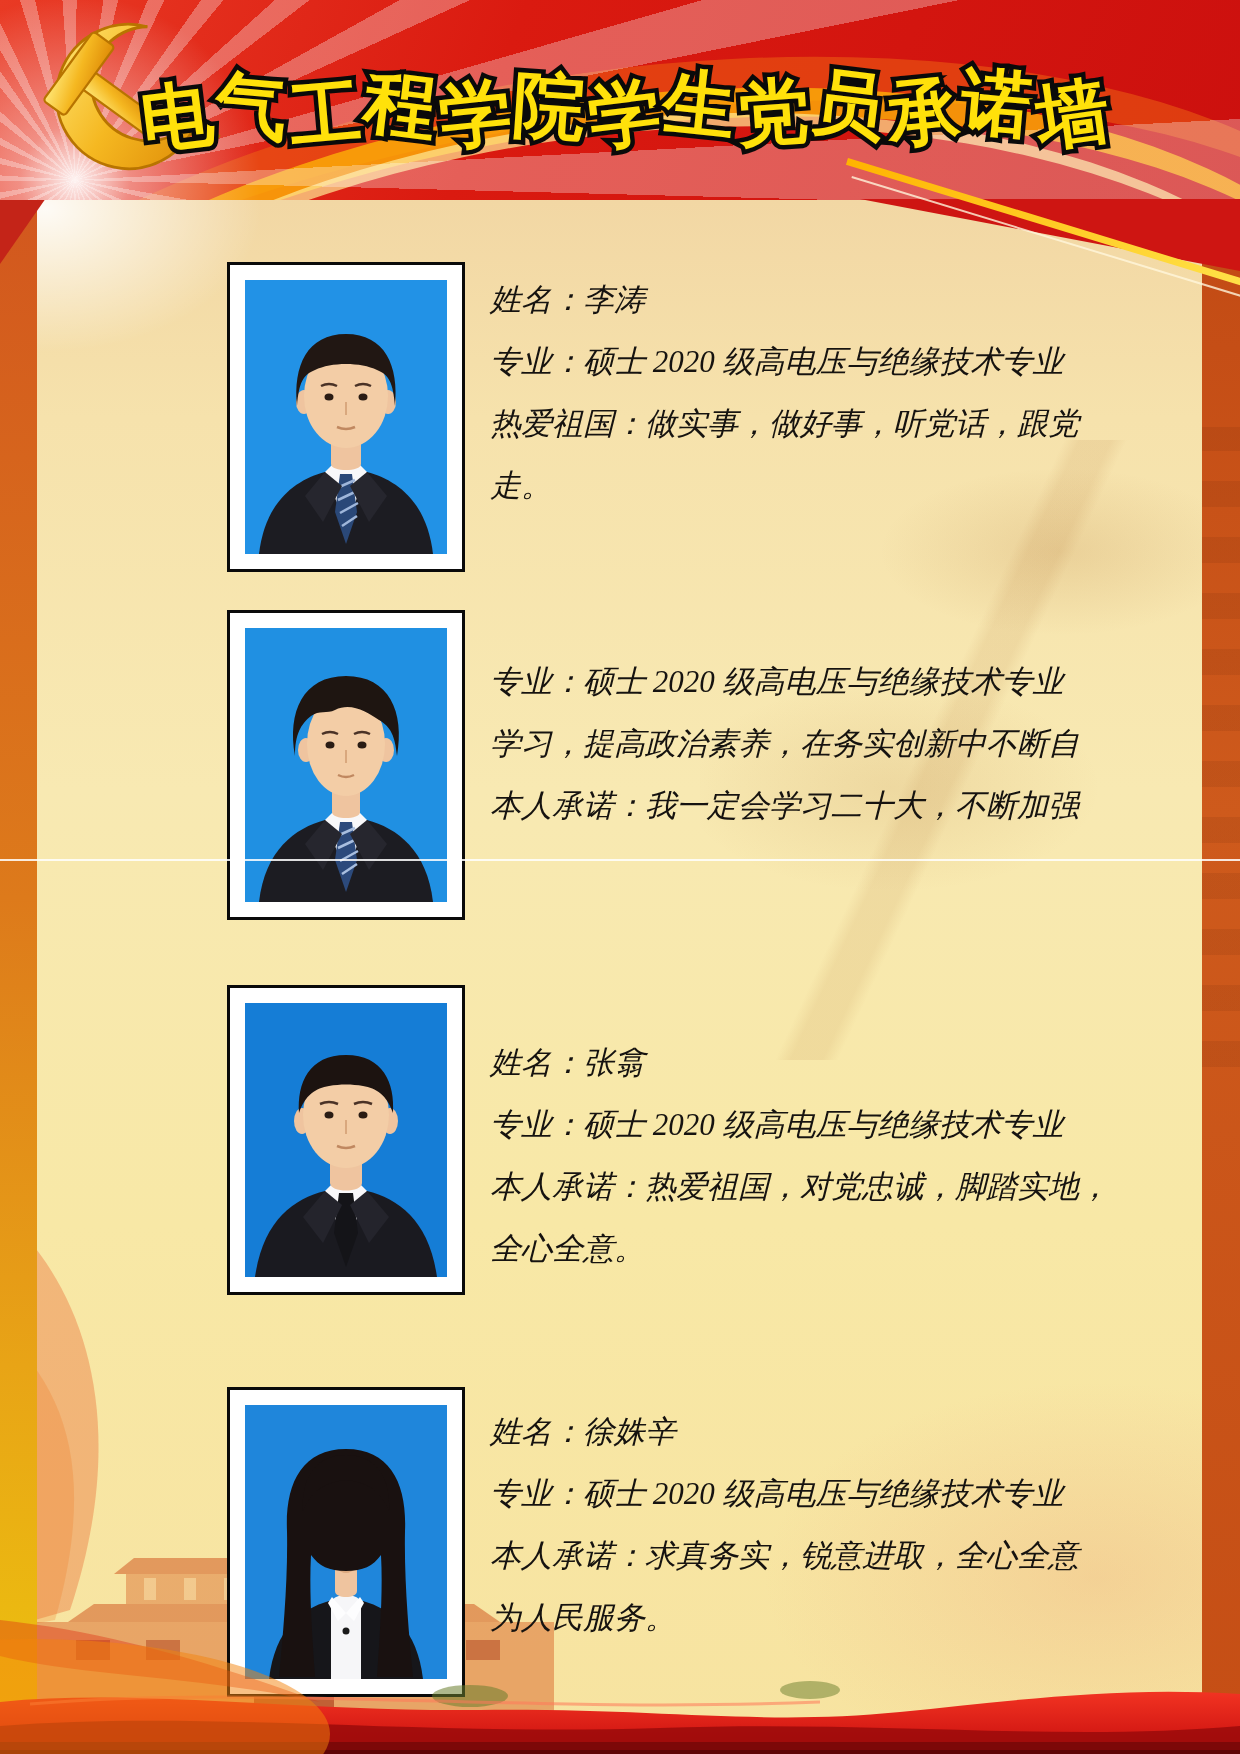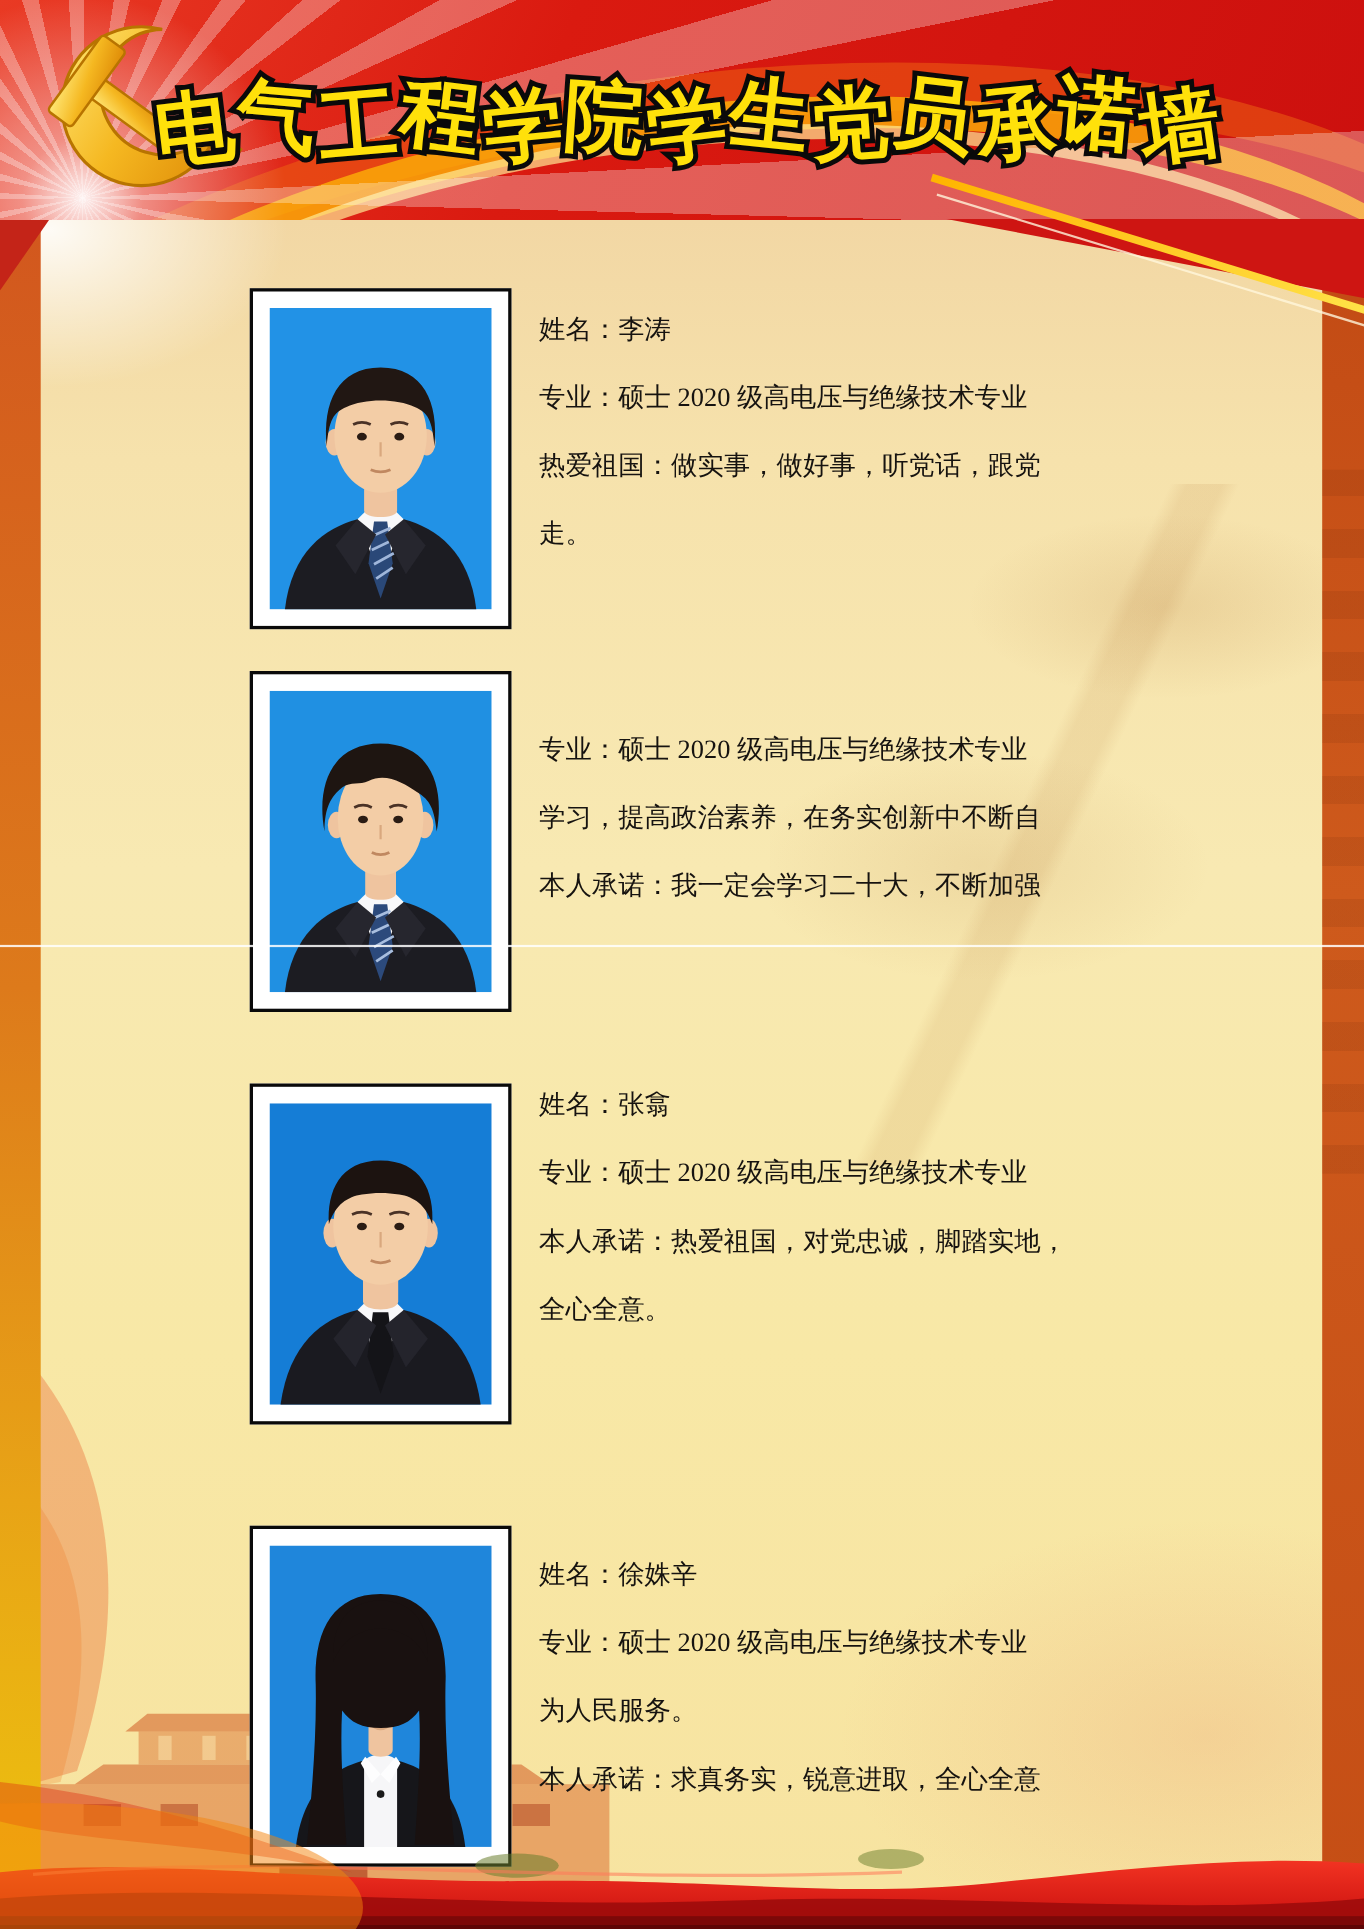--- a/index.html
+++ b/index.html
@@ -48,21 +48,21 @@
           radial-gradient(ellipse 260px 120px at 72% 18%,rgba(170,105,40,.16),rgba(170,105,40,0) 70%),
           radial-gradient(ellipse 300px 150px at 38% 56%,rgba(170,105,40,.13),rgba(170,105,40,0) 70%),
           linear-gradient(295deg,rgba(0,0,0,0) 46%,rgba(170,105,40,.11) 48%,rgba(170,105,40,.11) 52%,rgba(0,0,0,0) 54%);}
   .hairline{position:absolute;left:0;top:859px;width:1240px;height:2px;background:rgba(255,255,255,.85);z-index:25;}
   
   .photo-frame{position:absolute;left:227px;width:202px;height:274px;background:#fff;
         border:3px solid #0A0A0A;padding:15px;z-index:12;}
   .photo-frame svg{display:block;width:202px;height:274px;}
   
   .ptext{position:absolute;left:490px;width:640px;z-index:12;color:#161310;}
-  .line{height:62px;line-height:62px;font-size:24px;white-space:nowrap;}
+  .line{height:62px;line-height:62px;font-size:31px;white-space:nowrap;font-style:italic;}
   
   .tiananmen{position:absolute;left:14px;top:1540px;width:560px;height:175px;z-index:7;}
   .left-waves{position:absolute;left:0;top:1150px;width:320px;height:480px;z-index:9;}
   .ribbon{position:absolute;left:0;top:1584px;width:1240px;height:170px;z-index:40;}
 </style>
 </head>
 <body>
 
 <div class="poster">
 
@@ -166,21 +166,21 @@
       <ellipse cx="101" cy="112" rx="43" ry="53" fill="#F3CDA6"></ellipse>
       <path d="M101,52 C64,52 52,80 54,110 C60,92 71,85 84,83 C95,81 107,81 118,83 C131,85 142,92 148,110 C150,80 138,52 101,52 Z" fill="#1C1310"></path>
       <path d="M75,101 Q84,97 93,101" stroke="#4A3226" stroke-width="2.5" fill="none"></path>
       <path d="M109,101 Q118,97 127,101" stroke="#4A3226" stroke-width="2.5" fill="none"></path>
       <ellipse cx="84" cy="112" rx="4.5" ry="3.5" fill="#2A1C14"></ellipse>
       <ellipse cx="118" cy="112" rx="4.5" ry="3.5" fill="#2A1C14"></ellipse>
       <path d="M101,117 L101,131" stroke="#D9A87E" stroke-width="2" fill="none"></path>
       <path d="M92,143 Q101,147 110,143" stroke="#C08860" stroke-width="2.5" fill="none"></path>
     </svg>
   </div>
-  <div class="ptext" style="top:974px;">
+  <div class="ptext" style="top:1032px;">
     <div class="line">姓名：张翕</div>
     <div class="line">专业：硕士 2020 级高电压与绝缘技术专业</div>
     <div class="line">本人承诺：热爱祖国，对党忠诚，脚踏实地，</div>
     <div class="line">全心全意。</div>
   </div>
 
   <div class="photo-frame" style="top:1387px;">
     <svg viewBox="0 0 202 274">
       <rect width="202" height="274" fill="#1F86DB"></rect>
       <path d="M24,274 C30,224 56,204 84,196 L118,196 C146,204 172,224 178,274 Z" fill="#16161A"></path>
@@ -197,22 +197,22 @@
       <ellipse cx="116" cy="114" rx="4.5" ry="3.5" fill="#2A1C14"></ellipse>
       <path d="M101,119 L101,132" stroke="#D9A87E" stroke-width="2" fill="none"></path>
       <path d="M93,143 Q101,147 109,143" stroke="#C08860" stroke-width="2.5" fill="none"></path>
       <path d="M101,44 C56,44 40,80 42,126 C43,176 38,230 34,272 L70,272 C67,228 64,186 66,150 C74,161 84,166 101,166 C118,166 128,161 136,150 C138,186 135,228 132,272 L168,272 C164,230 159,176 160,126 C162,80 146,44 101,44 Z" fill="#191110"></path>
       <path d="M101,50 C70,50 56,74 58,106 C66,86 80,77 101,75 C122,77 136,86 144,106 C146,74 132,50 101,50 Z" fill="#191110"></path>
     </svg>
   </div>
   <div class="ptext" style="top:1401px;">
     <div class="line">姓名：徐姝辛</div>
     <div class="line">专业：硕士 2020 级高电压与绝缘技术专业</div>
+    <div class="line">本人承诺：求真务实，锐意进取，全心全意</div>
     <div class="line">为人民服务。</div>
-    <div class="line">本人承诺：求真务实，锐意进取，全心全意</div>
   </div>
 
   <div class="stripe-left"></div>
   <div class="stripe-right">
       <div class="wall-texture"></div>
     </div>
   <div class="corner-wedge"></div>
   <div class="hairline"></div>
 
   <svg class="left-waves" viewBox="0 0 320 480">

